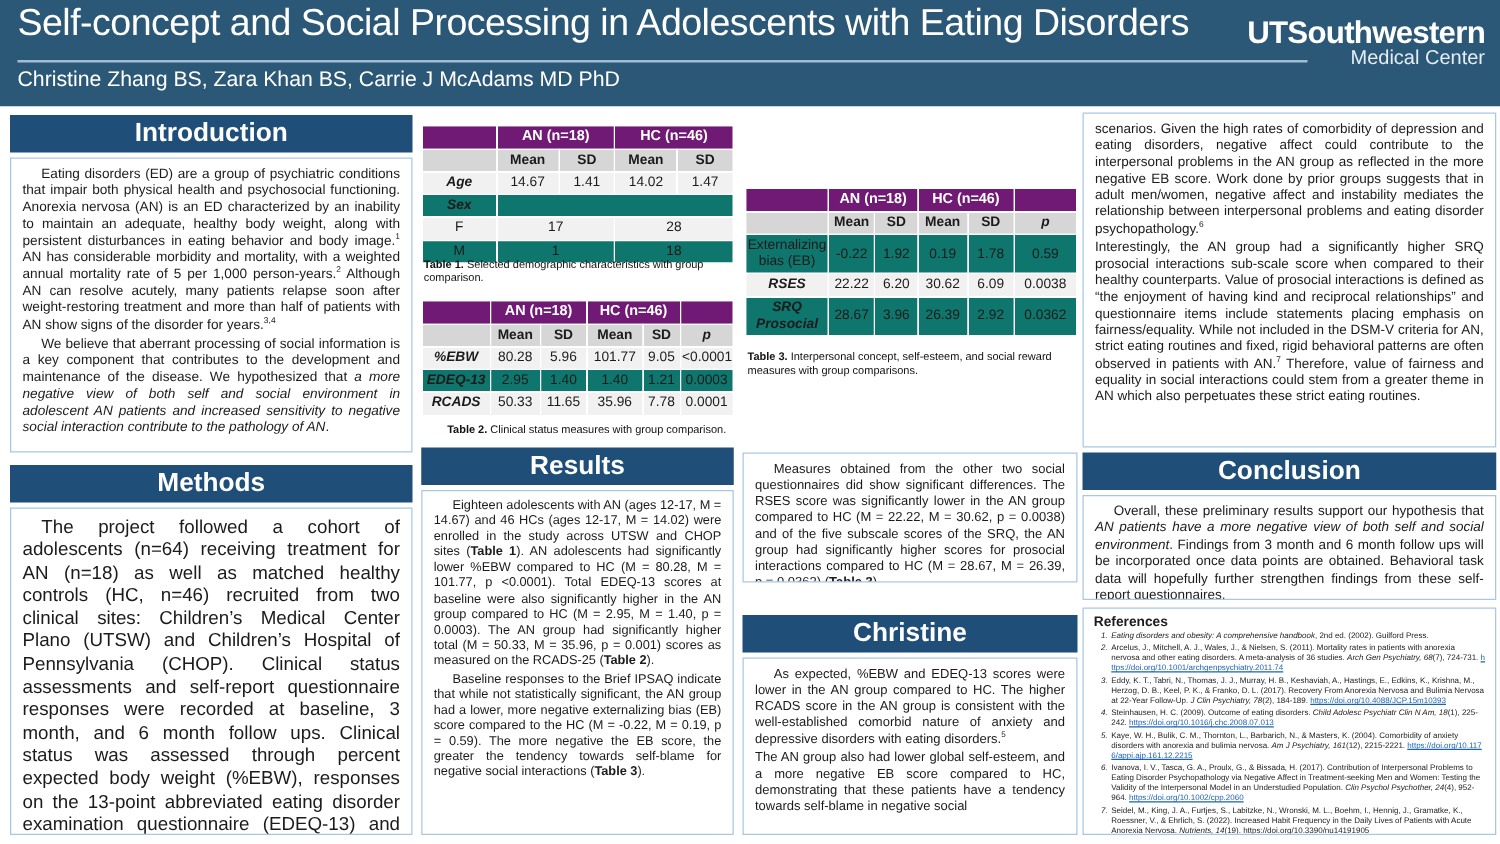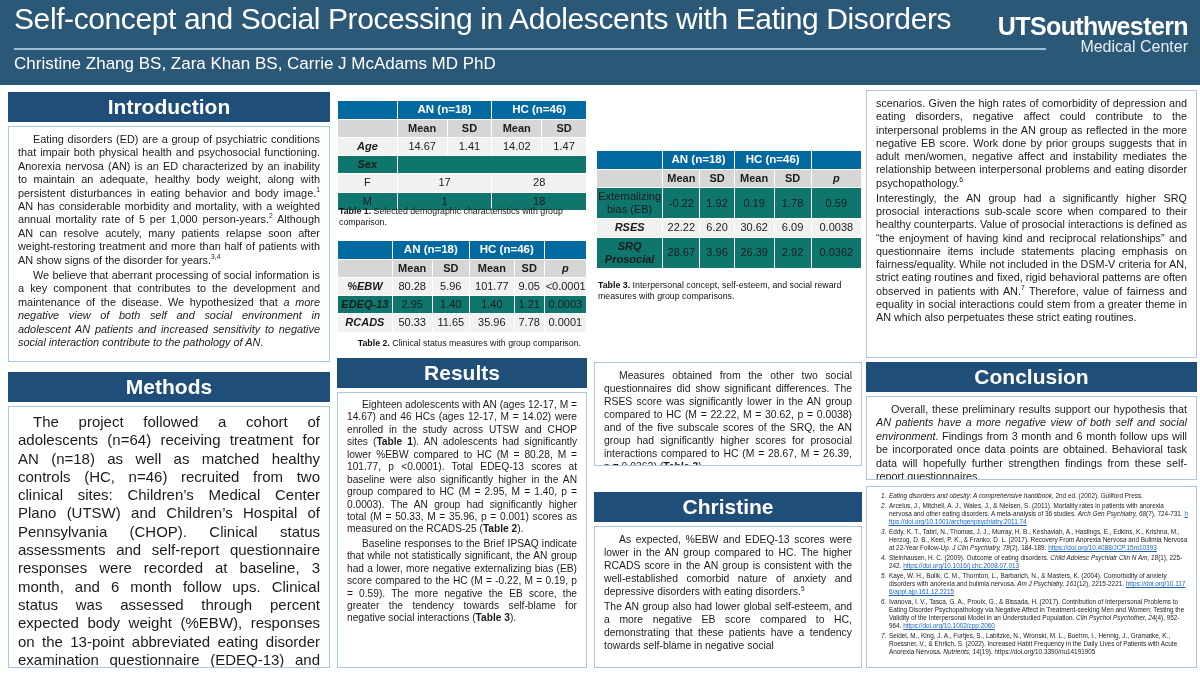--- a/index.html
+++ b/index.html
@@ -27,21 +27,21 @@
   .fs-intro   { font-size:10.9px; line-height:1.23; }
   .fs-methods { font-size:15px; line-height:1.22; }
   .fs-results { font-size:10.2px; line-height:1.22; }
   .fs-col3    { font-size:10.4px; line-height:1.25; }
   .fs-col4    { font-size:10.8px; line-height:1.23; }
   .fs-concl   { font-size:10.8px; line-height:1.24; }
   
   .tablewrap { position:absolute; }
   .ptable { width:100%; border-collapse:collapse; table-layout:fixed; font-size:11px; }
   .ptable td { border:1px solid #fff; text-align:center; padding:2px 1px; line-height:1.2; overflow:hidden; }
-  .thead1 td { background:#0369a1; color:#fff; font-weight:bold; font-size:11.5px; }
+  .thead1 td { background:#701a75; color:#fff; font-weight:bold; font-size:11.5px; }
   .thead2 td { background:#D6D6D6; font-weight:bold; }
   tr.dark td  { background:#0f766e; }
   tr.light td { background:#F1F1F1; }
   td.rowlabel { font-weight:bold; font-style:italic; }
   .caption { position:absolute; font-size:8.8px; line-height:1.3; color:#111; text-align:left; }
   
   .refs-title { font-size:11px; font-weight:bold; margin:0 0 1px 0; text-align:left; }
   .refs-list { margin:0; padding:0 0 0 13px; font-size:6.4px; line-height:1.28; text-align:left; }
   .refs-list li { margin:0 0 1.5px 0; padding-left:1px; }
   .refs-list li::marker { font-style:italic; }
@@ -259,20 +259,21 @@
   </div>
 
   <div class="bar" style="left:866px; top:362px; width:331px;">
     <span>Conclusion</span>
   </div>
   <div class="box fs-concl" style="left:866px; top:396px; width:331px; height:84px;">
     <p class="para indent">Overall, these preliminary results support our hypothesis that <i>AN patients have a more negative view of both self and social environment</i>. Findings from 3 month and 6 month follow ups will be incorporated once data points are obtained. Behavioral task data will hopefully further strengthen findings from these self-report questionnaires.</p>
   </div>
 
   <div class="box" style="left:866px; top:486px; width:331px; height:182px; padding:5px 8px; text-align:left;">
+    <p class="refs-title">References</p>
     <ol class="refs-list">
         <li><i>Eating disorders and obesity: A comprehensive handbook</i>, 2nd ed. (2002). Guilford Press.</li>
         <li>Arcelus, J., Mitchell, A. J., Wales, J., &amp; Nielsen, S. (2011). Mortality rates in patients with anorexia nervosa and other eating disorders. A meta-analysis of 36 studies. <i>Arch Gen Psychiatry, 68</i>(7), 724-731. <span class="link">https://doi.org/10.1001/archgenpsychiatry.2011.74</span></li>
         <li>Eddy, K. T., Tabri, N., Thomas, J. J., Murray, H. B., Keshaviah, A., Hastings, E., Edkins, K., Krishna, M., Herzog, D. B., Keel, P. K., &amp; Franko, D. L. (2017). Recovery From Anorexia Nervosa and Bulimia Nervosa at 22-Year Follow-Up. <i>J Clin Psychiatry, 78</i>(2), 184-189. <span class="link">https://doi.org/10.4088/JCP.15m10393</span></li>
         <li>Steinhausen, H. C. (2009). Outcome of eating disorders. <i>Child Adolesc Psychiatr Clin N Am, 18</i>(1), 225-242. <span class="link">https://doi.org/10.1016/j.chc.2008.07.013</span></li>
         <li>Kaye, W. H., Bulik, C. M., Thornton, L., Barbarich, N., &amp; Masters, K. (2004). Comorbidity of anxiety disorders with anorexia and bulimia nervosa. <i>Am J Psychiatry, 161</i>(12), 2215-2221. <span class="link">https://doi.org/10.1176/appi.ajp.161.12.2215</span></li>
         <li>Ivanova, I. V., Tasca, G. A., Proulx, G., &amp; Bissada, H. (2017). Contribution of Interpersonal Problems to Eating Disorder Psychopathology via Negative Affect in Treatment-seeking Men and Women: Testing the Validity of the Interpersonal Model in an Understudied Population. <i>Clin Psychol Psychother, 24</i>(4), 952-964. <span class="link">https://doi.org/10.1002/cpp.2060</span></li>
         <li>Seidel, M., King, J. A., Furtjes, S., Labitzke, N., Wronski, M. L., Boehm, I., Hennig, J., Gramatke, K., Roessner, V., &amp; Ehrlich, S. (2022). Increased Habit Frequency in the Daily Lives of Patients with Acute Anorexia Nervosa. <i>Nutrients, 14</i>(19). https://doi.org/10.3390/nu14191905</li>
       </ol>
   </div>

